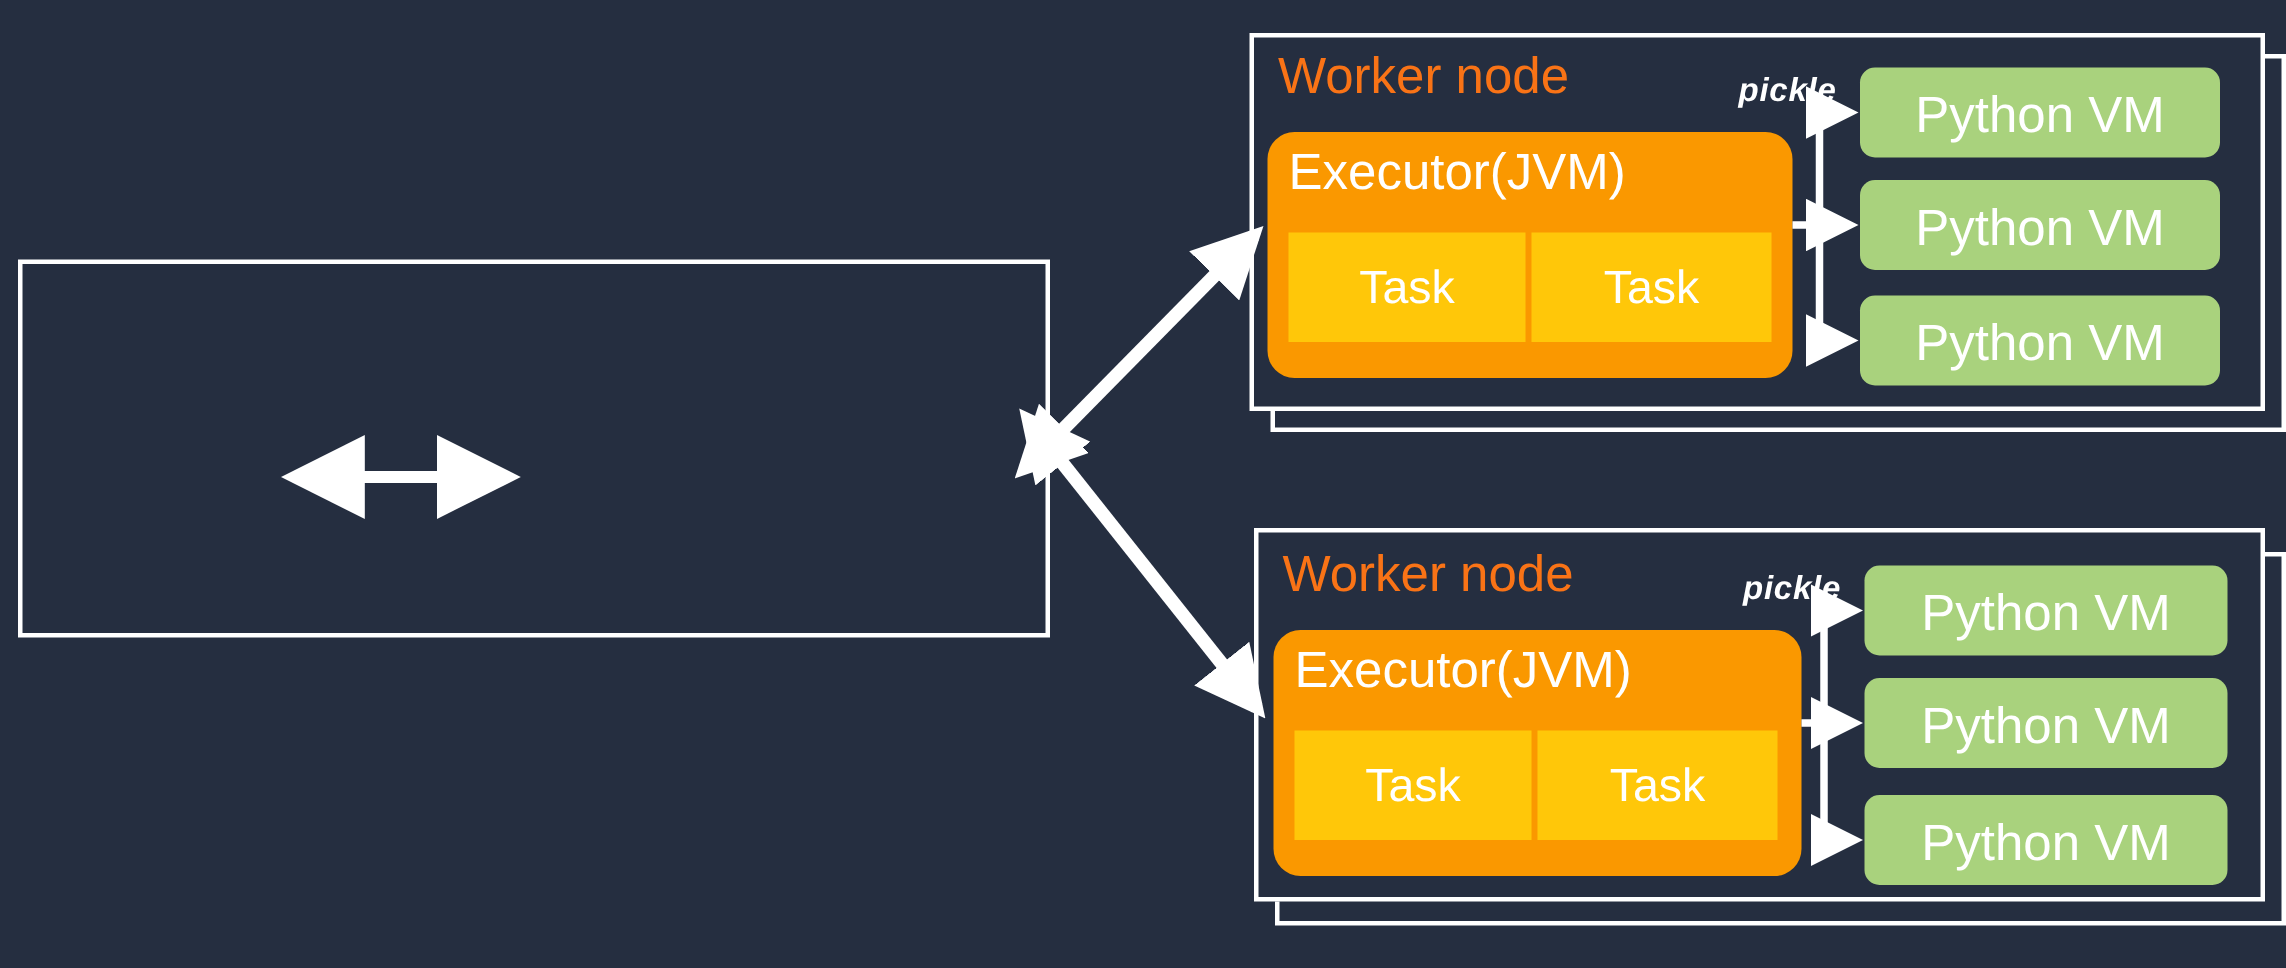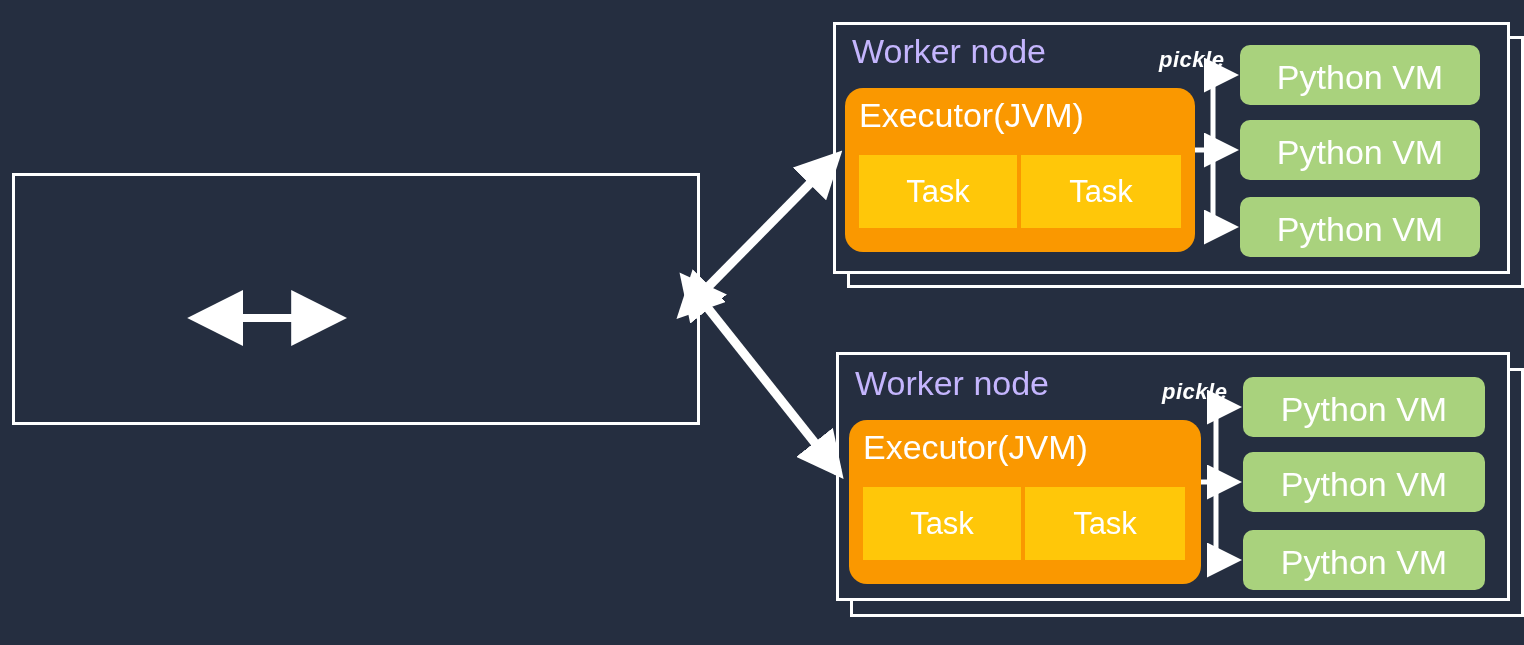--- a/index.html
+++ b/index.html
@@ -29,21 +29,21 @@
     border-width: 3px;
     background: transparent;
     z-index: 1;
   }
   .node-card.front {
     background: #252e40;
     z-index: 2;
   }
   .node-title {
     position: absolute;
-    color: #c4b5fd;
+    color: #f97316;
     font-size: 34px;
     line-height: 1;
     white-space: nowrap;
     letter-spacing: 0px;
   }
 
   .box {
     position: absolute;
     box-sizing: border-box;
     display: block;

